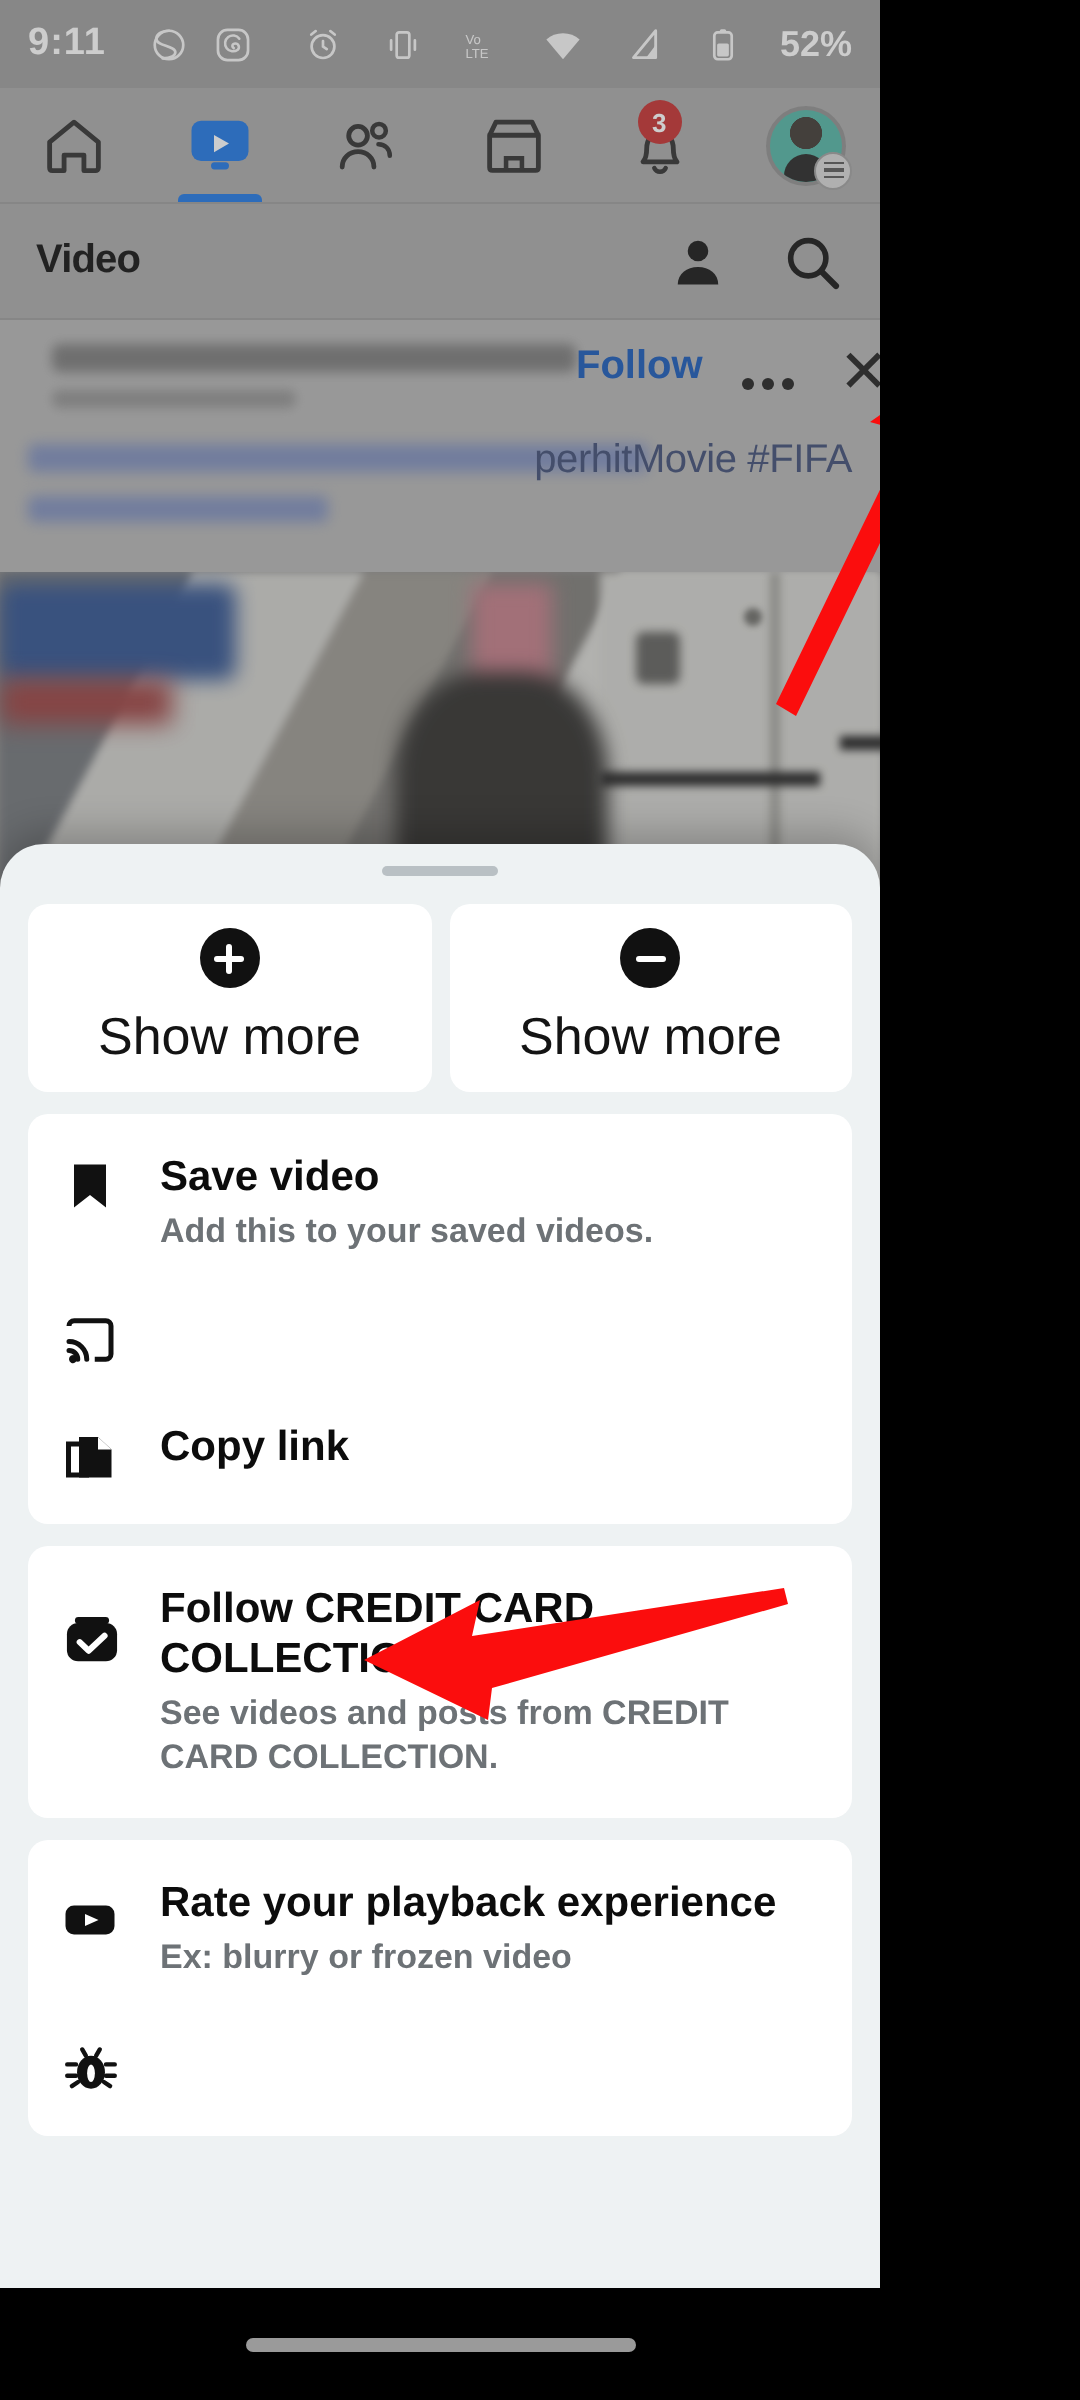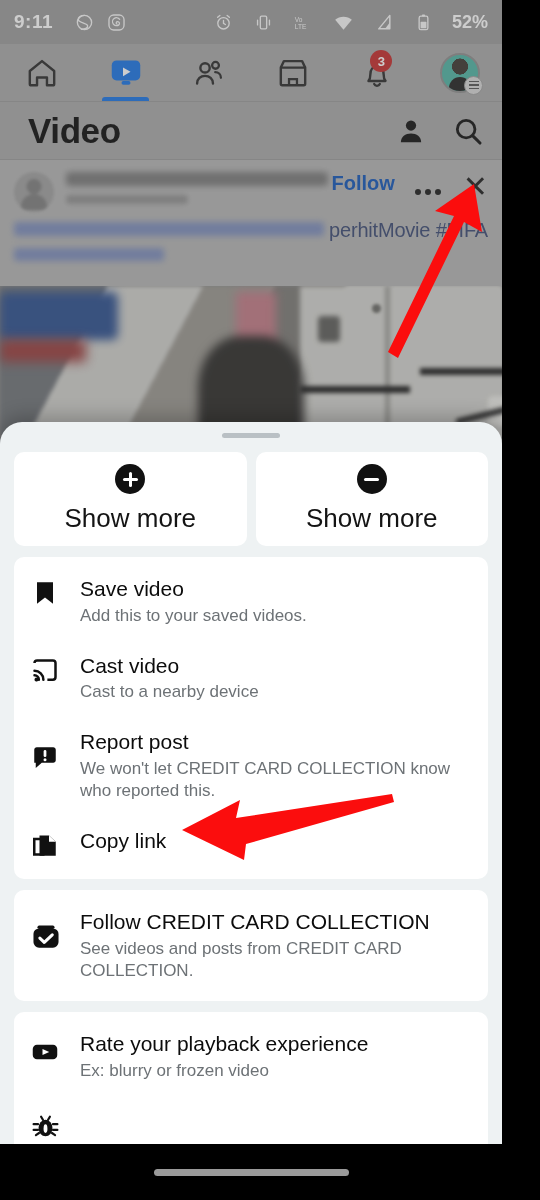--- a/index.html
+++ b/index.html
@@ -3,21 +3,21 @@
 <meta charset="utf-8">
 <style>
   * { margin:0; padding:0; box-sizing:border-box; }
   html,body { width:540px; height:1200px; }
   body {
     font-family: "Liberation Sans", sans-serif;
     background:#000;
     overflow:hidden;
     position:relative;
   }
-  #phone { position:relative; width:502px; height:1200px; overflow:hidden; background:#0369a1; }
+  #phone { position:relative; width:440px; height:1200px; overflow:hidden; background:#0369a1; }
 
   
   .appbg { position:absolute; inset:0 0 56px 0; background:#c9c9c9; }
 
   
   .statusbar {
     position:absolute; top:0; left:0; right:0; height:44px;
     background:#9b9b9b;
     display:flex; align-items:center; padding:0 14px;
     color:#fff;
@@ -67,21 +67,21 @@
     display:flex; flex-direction:column; align-items:center; justify-content:center; gap:2px;
   }
   .avatar-badge i { display:block; width:10px; height:1.6px; background:#555; }
 
   
   .videobar {
     position:absolute; top:102px; left:0; right:0; height:58px;
     background:#a8a8a8; display:flex; align-items:center;
     padding:0 18px; border-bottom:1px solid #9a9a9a;
   }
-  .videobar h1 { font-size:35px; font-weight:800; color:#0b0b0b; letter-spacing:-.4px;margin-left:10px; }
+  .videobar h1 { font-size:20px; font-weight:800; color:#0b0b0b; letter-spacing:-.4px; }
   .videobar .sp { flex:1; }
   .videobar .ic { margin-left:26px; }
 
   
   .post { position:absolute; top:160px; left:0; right:0; height:126px; background:#b4b4b4; }
   .post-row { display:flex; padding:12px 14px 0 14px; }
   .pf-avatar {
     width:40px; height:40px; border-radius:50%;
     background:#9f9f9f; position:relative; overflow:hidden; filter:blur(1.4px);
   }
@@ -157,21 +157,21 @@
     display:flex; flex-direction:column; align-items:center; justify-content:center; gap:9px;
   }
   .circ {
     width:30px; height:30px; border-radius:50%; background:#111;
     display:flex; align-items:center; justify-content:center; position:relative;
   }
   .circ .bar-h { position:absolute; width:15px; height:3px; background:#fff; border-radius:2px; }
   .circ .bar-v { position:absolute; width:3px; height:15px; background:#fff; border-radius:2px; }
   .quickcard span { font-size:26px; color:#141414; }
 
-  .card { background:#fff; border-radius:10px; margin-top:11px; padding:6px 0; }
+  .card { background:#fff; border-radius:10px; margin-top:11px; padding:6px 0;font-weight:bold; }
   .row { display:flex; align-items:flex-start; padding:13px 16px 13px 16px; }
   .row .glyph { width:46px; flex:0 0 46px; display:flex; align-items:center; justify-content:flex-start; padding-top:2px; }
   .row .txt { flex:1; padding-left:4px; }
   .row .title { font-size:21px; color:#0c0c0c; line-height:1.22; }
   .row .sub { font-size:17px; color:#6d7276; line-height:1.3; margin-top:3px; }
   .row.center .glyph { align-items:center; }
 
   
   .arrow { position:absolute; pointer-events:none; }
 
@@ -369,39 +369,22 @@
 
       <div class="row">
         <div class="glyph">
           <svg width="30" height="30" viewBox="0 0 24 24">
             <path d="M3.6 6.4c0-1.2.9-2.1 2.1-2.1h12.6c1.2 0 2.1.9 2.1 2.1v11.2c0 1.2-.9 2.1-2.1 2.1h-4.4" fill="none" stroke="#111" stroke-width="2"></path>
             <path d="M3.6 19.7a1.6 1.6 0 1 0 0-.1" fill="#111"></path>
             <path d="M3.6 16.2c1.9 0 3.5 1.6 3.5 3.5" fill="none" stroke="#111" stroke-width="2" stroke-linecap="round"></path>
             <path d="M3.6 12.6c3.9 0 7.1 3.2 7.1 7.1" fill="none" stroke="#111" stroke-width="2" stroke-linecap="round"></path>
           </svg>
         </div>
-        <div class="txt">
-          <div class="title">Cast video</div>
-          <div class="sub">Cast to a nearby device</div>
-        </div>
-      </div>
-
-      <div class="row">
-        <div class="glyph" style="padding-top:14px">
-          <svg width="30" height="30" viewBox="0 0 24 24">
-            <path d="M3.4 5.4c0-1.1.9-2 2-2h13.2c1.1 0 2 .9 2 2v8.4c0 1.1-.9 2-2 2H9.4L4.6 20v-4.2h-1.2V5.4z" fill="#111"></path>
-            <rect x="10.9" y="5.6" width="2.2" height="5.6" rx="1.1" fill="#fff"></rect>
-            <circle cx="12" cy="13.3" r="1.2" fill="#fff"></circle>
-          </svg>
-        </div>
-        <div class="txt">
-          <div class="title">Report post</div>
-          <div class="sub">We won't let CREDIT CARD COLLECTION know who reported this.</div>
-        </div>
-      </div>
+      </div>
+
 
       <div class="row center">
         <div class="glyph">
           <svg width="30" height="30" viewBox="0 0 24 24">
             <path d="M3.4 7.2h7.2v12.4H3.4z" fill="none" stroke="#111" stroke-width="2"></path>
             <path d="M7.6 4.4h7.6l5.4 5v11.2H7.6V4.4z" fill="#111"></path>
             <path d="M15.2 4.4v5h5.4" fill="#fff"></path>
           </svg>
         </div>
         <div class="txt">

